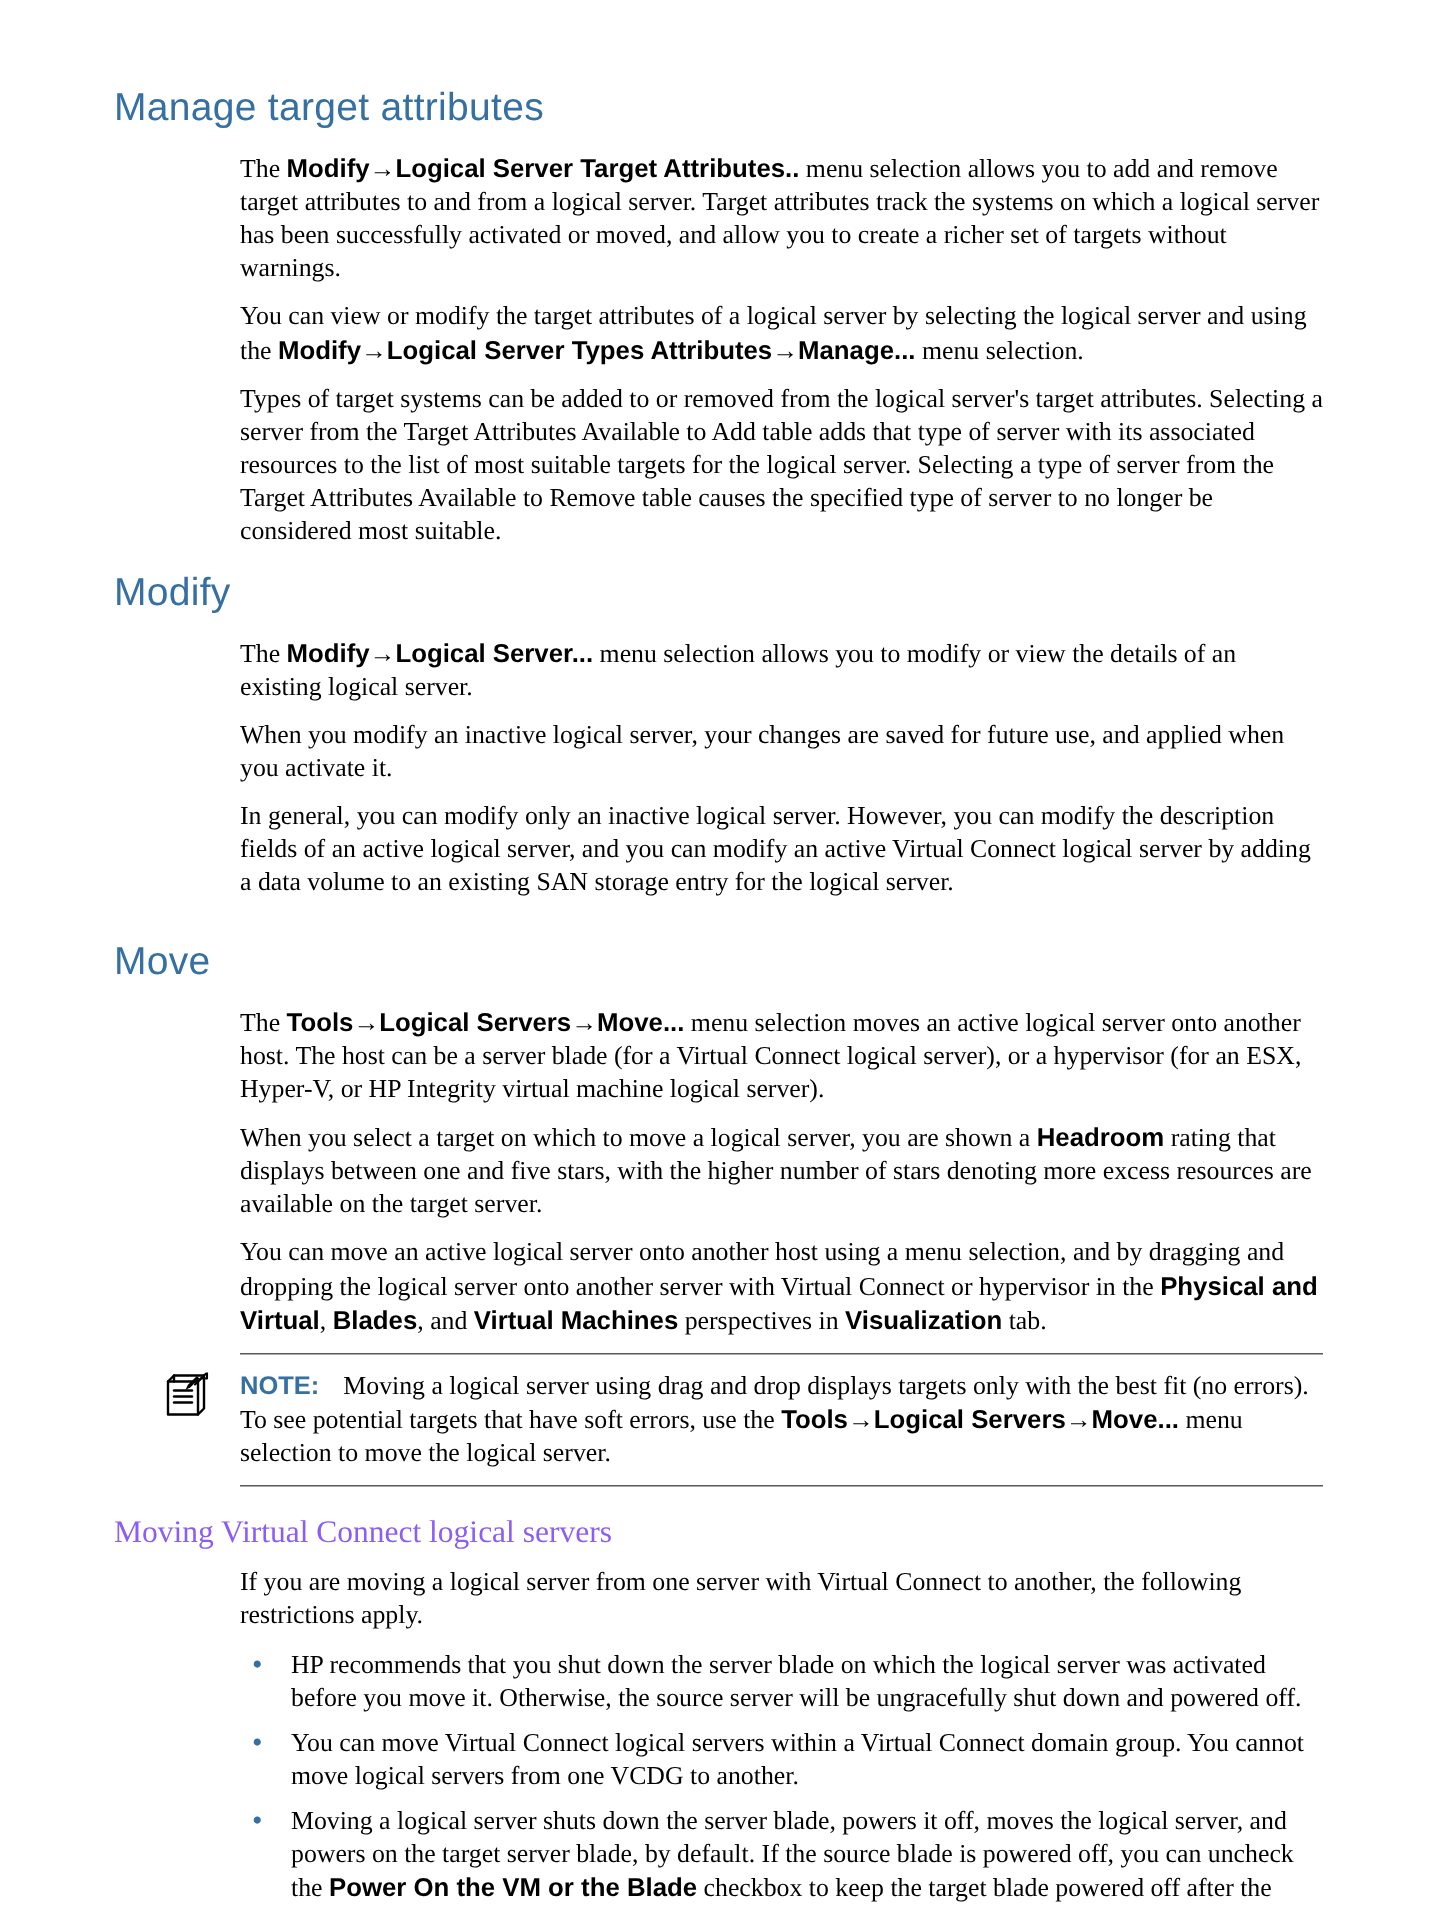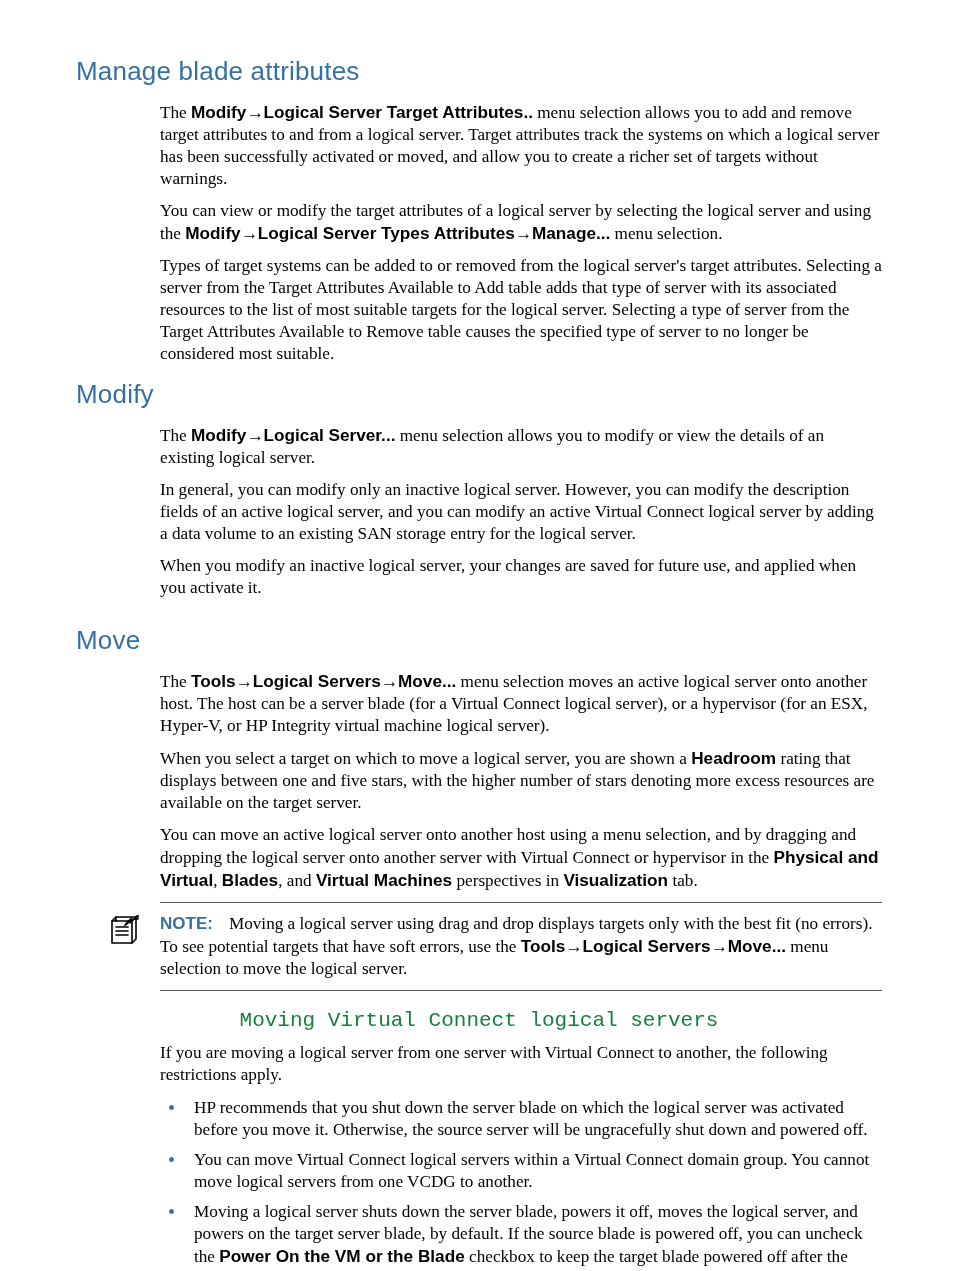--- a/index.html
+++ b/index.html
@@ -18,26 +18,25 @@
   }
   h2.sec {
     font-family: "Trebuchet MS", "Lucida Sans", Futura, Arial, sans-serif;
     font-weight: 400;
     color: #3670a3;
     margin: 0 0 14px 0;
     font-size: 26px;
     letter-spacing: 0.2px;
   }
   h3.sub {
-    font-family: Liberation Mono, monospace;
+    font-family: Liberation Serif, serif;
     font-weight: 400;
-    color: #15803d;
+    color: #8b5cf6;
     margin: 18px 0 10px 0;
     font-size: 21px;
-    text-align: center;
   }
   .body-indent {
     margin-left: 84px;
   }
   p.body {
     margin: 0 0 10px 0;
     font-size: 17.2px;
     line-height: 1.28;
   }
   .sans-b {
@@ -87,38 +86,38 @@
     font-size: 20px;
     line-height: 1.1;
   }
   .arrow { font-family: Arial, sans-serif; }
 </style>
 </head>
 <body>
 
 <div class="page">
 
-  <h2 class="sec">Manage blade attributes</h2>
+  <h2 class="sec">Manage target attributes</h2>
   <div class="body-indent">
     <p class="body">
       <span>The </span><span class="sans-b">Modify</span><span class="arrow">→</span><span class="sans-b">Logical Server Target Attributes..</span><span> menu selection allows you to add and remove target attributes to and from a logical server. Target attributes track the systems on which a logical server has been successfully activated or moved, and allow you to create a richer set of targets without warnings.</span>
     </p>
     <p class="body">
       <span>You can view or modify the target attributes of a logical server by selecting the logical server and using the </span><span class="sans-b">Modify</span><span class="arrow">→</span><span class="sans-b">Logical Server Types Attributes</span><span class="arrow">→</span><span class="sans-b">Manage...</span><span> menu selection.</span>
     </p>
     <p class="body">Types of target systems can be added to or removed from the logical server's target attributes. Selecting a server from the Target Attributes Available to Add table adds that type of server with its associated resources to the list of most suitable targets for the logical server. Selecting a type of server from the Target Attributes Available to Remove table causes the specified type of server to no longer be considered most suitable.</p>
   </div>
 
   <h2 class="sec" style="margin-top:14px">Modify</h2>
   <div class="body-indent">
     <p class="body">
       <span>The </span><span class="sans-b">Modify</span><span class="arrow">→</span><span class="sans-b">Logical Server...</span><span> menu selection allows you to modify or view the details of an existing logical server.</span>
     </p>
+    <p class="body">When you modify an inactive logical server, your changes are saved for future use, and applied when you activate it.</p>
     <p class="body">In general, you can modify only an inactive logical server. However, you can modify the description fields of an active logical server, and you can modify an active Virtual Connect logical server by adding a data volume to an existing SAN storage entry for the logical server.</p>
-    <p class="body">When you modify an inactive logical server, your changes are saved for future use, and applied when you activate it.</p>
   </div>
 
   <h2 class="sec" style="margin-top:26px">Move</h2>
   <div class="body-indent">
     <p class="body">
       <span>The </span><span class="sans-b">Tools</span><span class="arrow">→</span><span class="sans-b">Logical Servers</span><span class="arrow">→</span><span class="sans-b">Move...</span><span> menu selection moves an active logical server onto another host. The host can be a server blade (for a Virtual Connect logical server), or a hypervisor (for an ESX, Hyper-V, or HP Integrity virtual machine logical server).</span>
     </p>
     <p class="body">
       <span>When you select a target on which to move a logical server, you are shown a </span><span class="sans-b">Headroom</span><span> rating that displays between one and five stars, with the higher number of stars denoting more excess resources are available on the target server.</span>
     </p>

